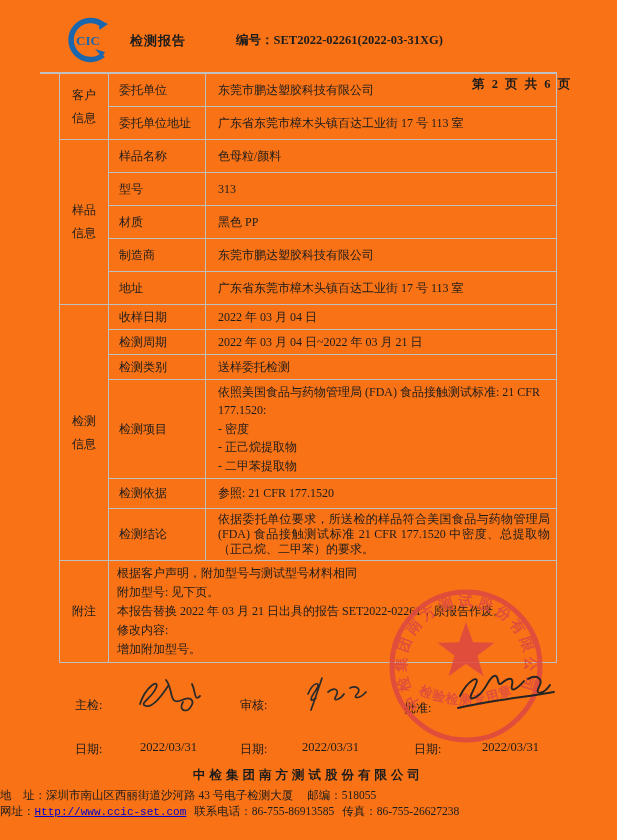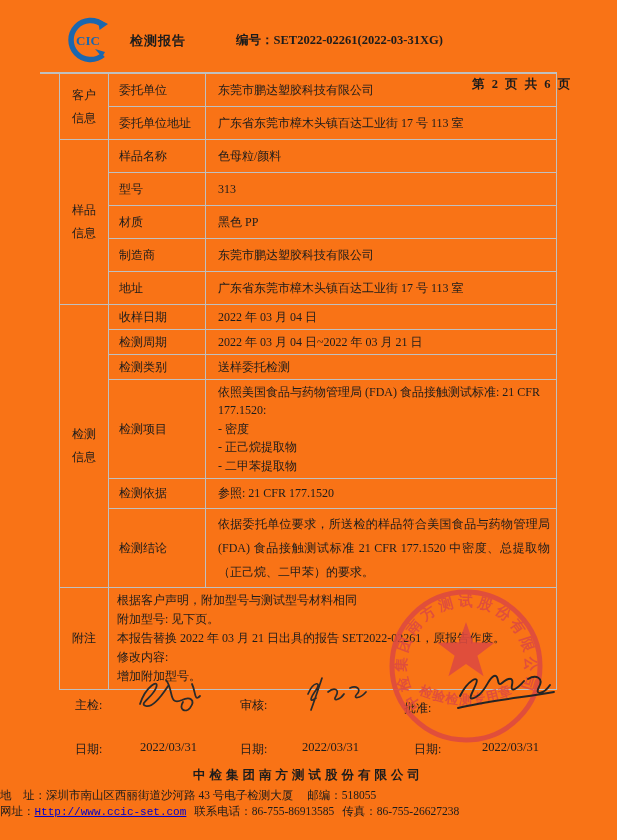--- a/index.html
+++ b/index.html
@@ -14,21 +14,21 @@
   .hdr-rule{position:absolute;left:40px;top:72px;width:517px;height:2px;background:#c0c0c0;}
 
   
   table.report{position:absolute;left:59px;top:73px;width:498px;border-collapse:collapse;
                table-layout:fixed;font-size:12px;}
   table.report td{border:1.5px solid #c0c0c0;vertical-align:middle;}
   td.group{text-align:center;line-height:23px;padding:0;}
   td.lbl{padding:0 4px 0 10px;}
   td.val{padding:0 8px 0 12px;}
   td.val-multi{padding:3px 8px 3px 12px;line-height:18.4px;vertical-align:middle;}
-  td.val-para{padding:3px 6px 3px 12px;line-height:24px;text-align:justify;margin-top:40px;}
+  td.val-para{padding:3px 6px 3px 12px;line-height:15px;text-align:justify;margin-top:40px;}
   td.notes{padding:3px 8px 3px 8px;line-height:19px;vertical-align:middle;margin-left:21px;}
   tr.h33{height:33px} tr.h25{height:25px} tr.h93{height:93px}
   tr.h23{height:30px} tr.h48{height:48px} tr.h95{height:95px}
 
   
   .sig-label{position:absolute;font-size:12px;}
   .sig-scribble{position:absolute;}
   .date-label{position:absolute;font-size:12px;}
   .date-value{position:absolute;font-size:12.5px;}
 

